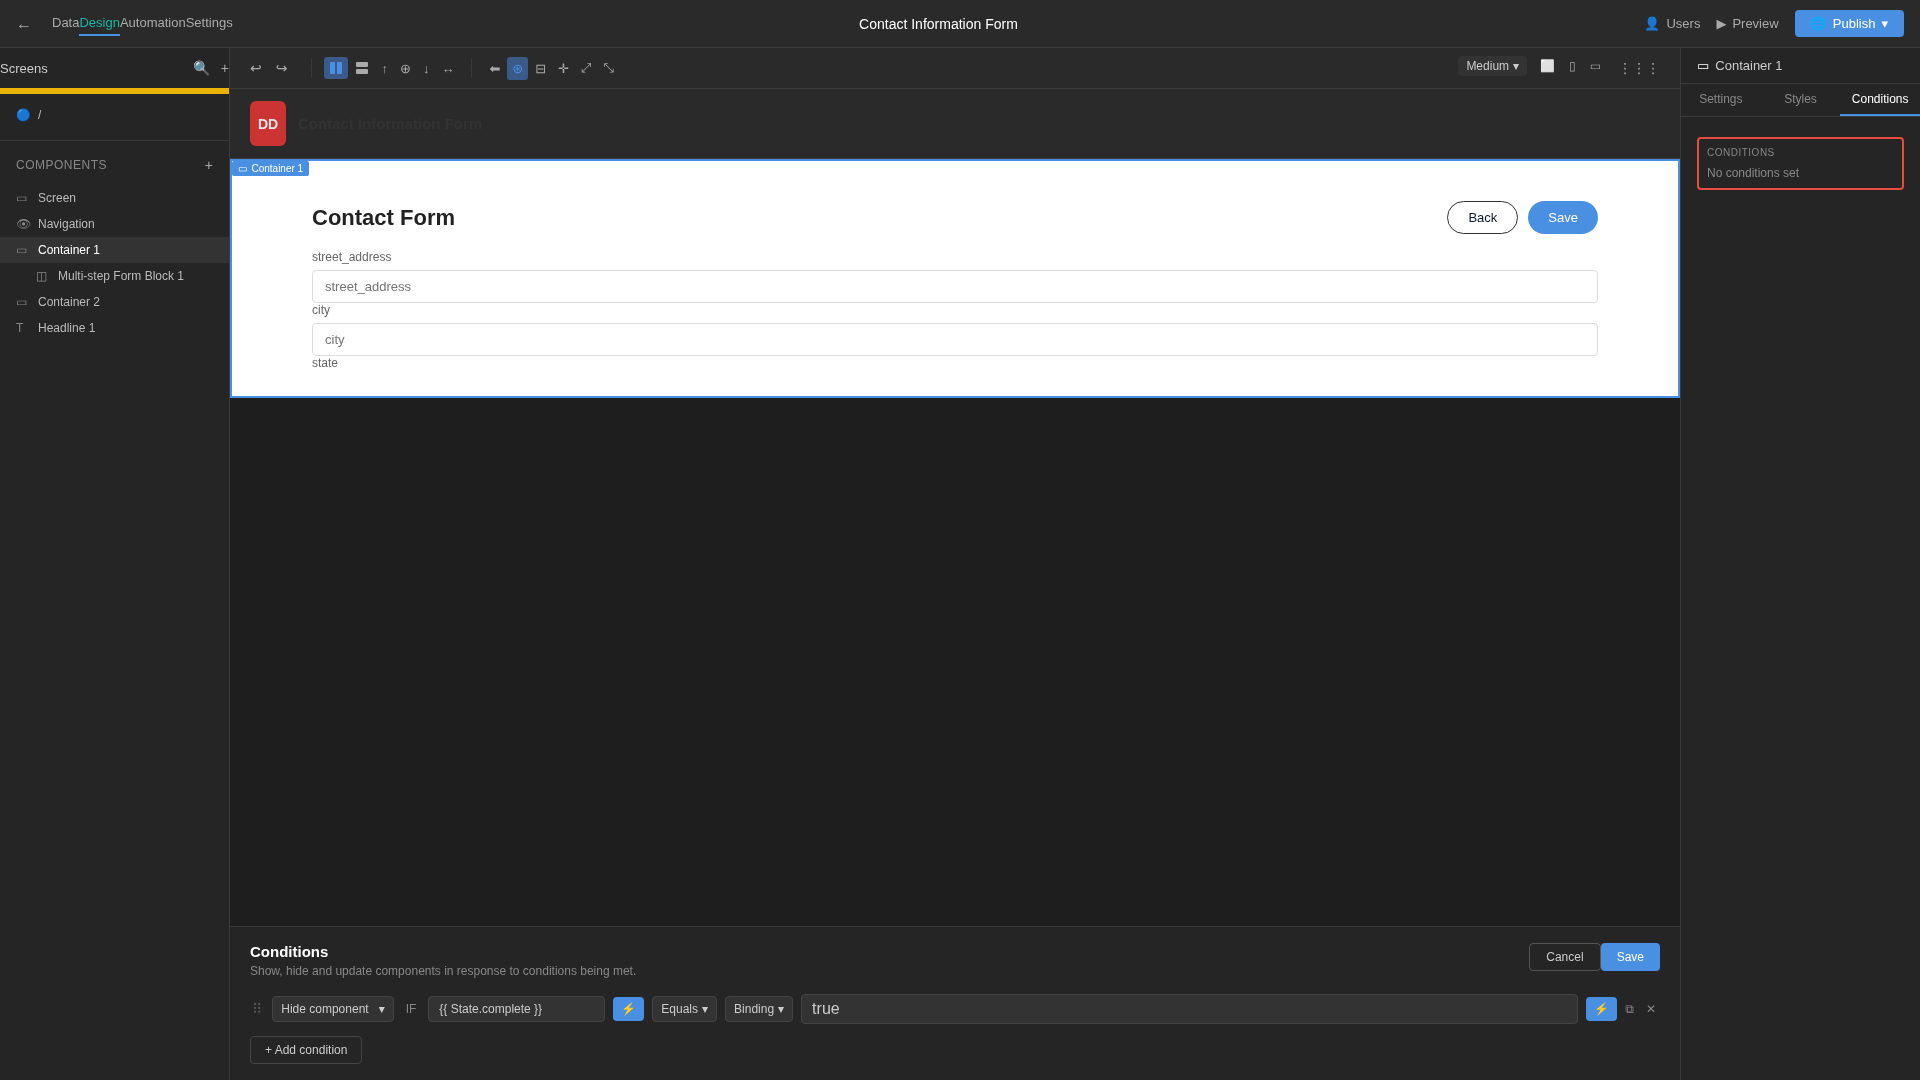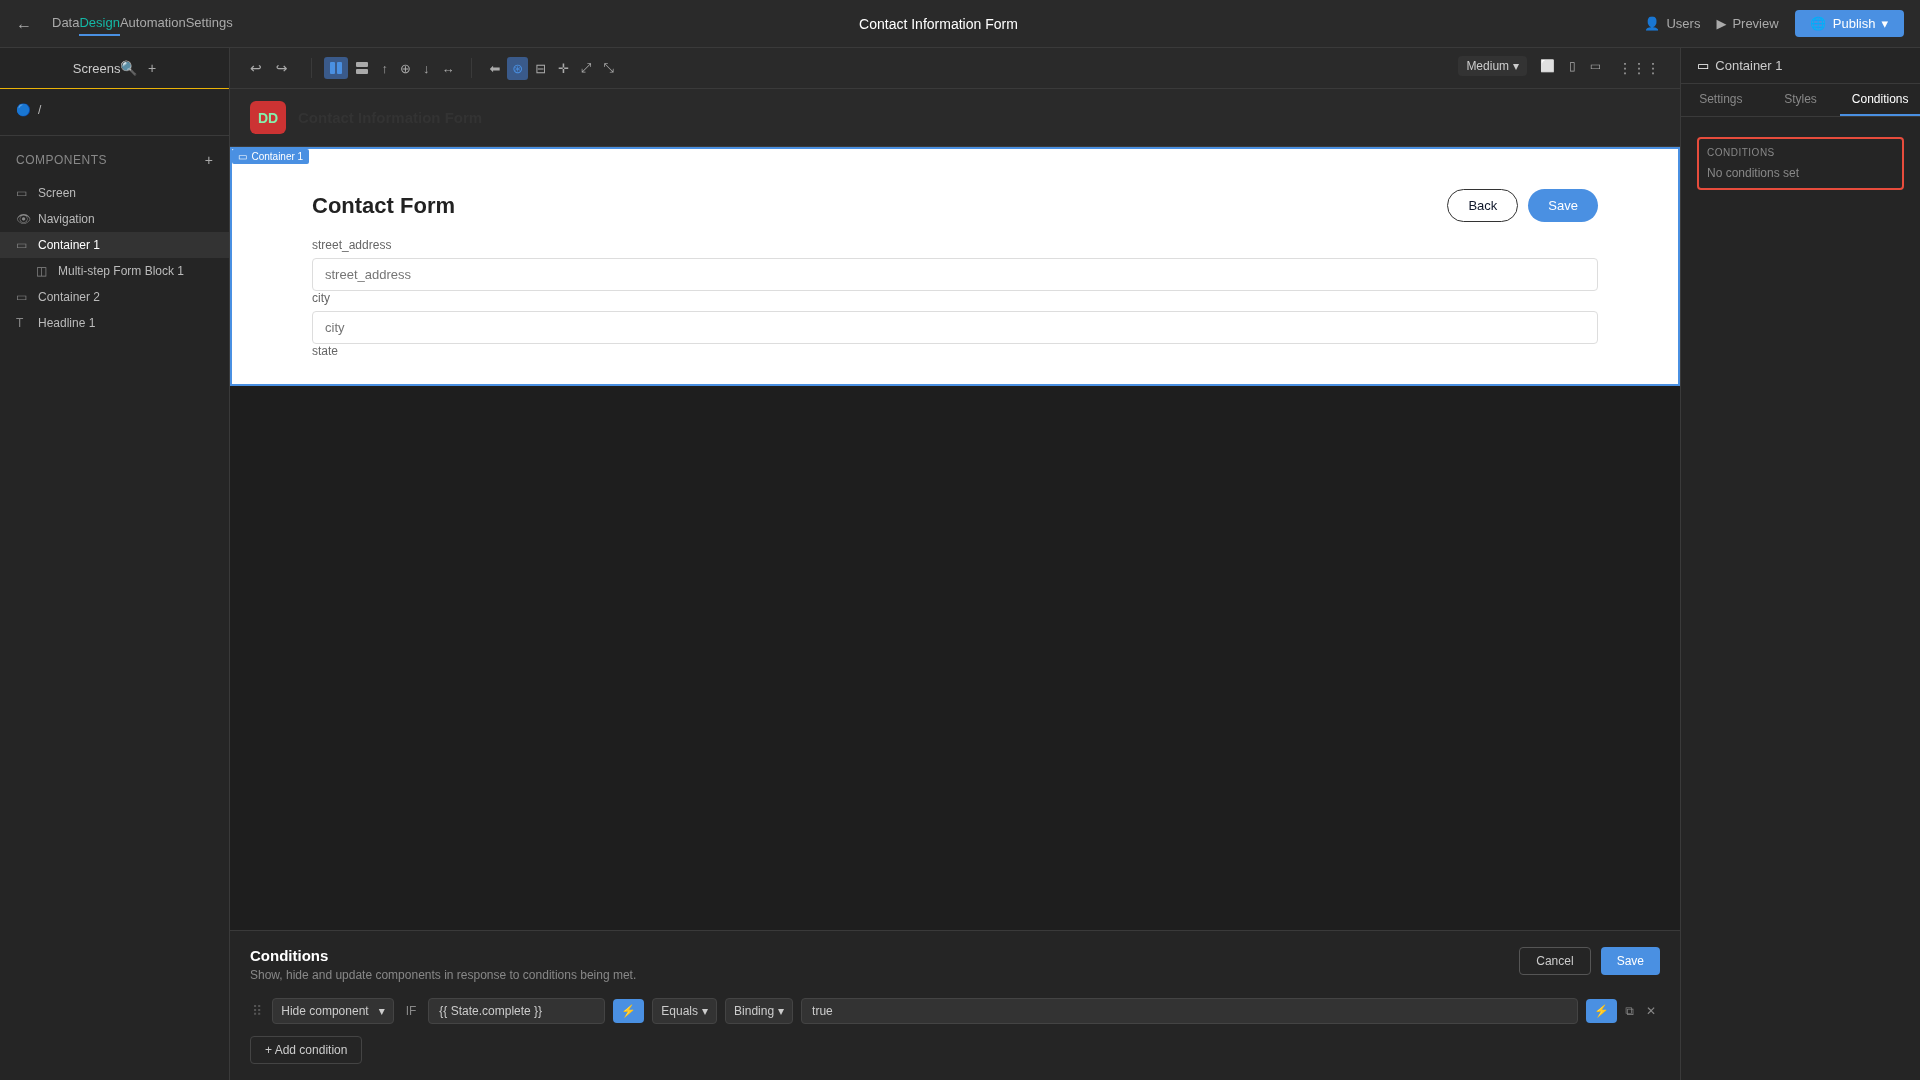--- a/index.html
+++ b/index.html
@@ -19,21 +19,21 @@
     .top-nav-center { flex: 1; text-align: center; font-size: 14px; font-weight: 500; color: #fff; }
     .top-nav-right { display: flex; align-items: center; gap: 16px; }
     .top-nav-right-item { display: flex; align-items: center; gap: 6px; color: #aaa; cursor: pointer; font-size: 13px; }
     .publish-btn { display: flex; align-items: center; gap: 6px; background: #4a90e2; color: #fff; padding: 6px 16px; border-radius: 4px; cursor: pointer; font-size: 13px; }
 
     
     .main-layout { display: flex; height: calc(1080px - 48px); }
 
     
     .left-sidebar { width: 230px; background: #252525; border-right: 1px solid #3a3a3a; display: flex; flex-direction: column; }
-    .sidebar-header { display: flex; align-items: center; justify-content: center; padding: 12px 16px; border-bottom: 1px solid #eab308; }
+    .sidebar-header { display: flex; align-items: center; justify-content: space-between; padding: 12px 0; border-bottom: 6px solid #eab308; }
     .sidebar-title { font-size: 13px; color: #ccc; }
     .sidebar-header-icons { display: flex; gap: 10px; }
     .sidebar-icon { color: #aaa; cursor: pointer; font-size: 14px; }
     .sidebar-nav { padding: 8px 0; }
     .sidebar-item { display: flex; align-items: center; gap: 8px; padding: 6px 16px; cursor: pointer; color: #bbb; font-size: 12px; }
     .sidebar-item.active { background: #333; color: #fff; }
     .sidebar-item.child { padding-left: 36px; }
     .sidebar-item .item-icon { font-size: 12px; color: #888; width: 14px; }
     .sidebar-divider { height: 1px; background: #3a3a3a; margin: 4px 0; }
     .components-header { display: flex; align-items: center; justify-content: space-between; padding: 12px 16px 4px; }
@@ -49,21 +49,21 @@
     .toolbar-separator { width: 1px; height: 20px; background: #3a3a3a; margin: 0 4px; }
     .toolbar-right { margin-left: auto; display: flex; align-items: flex-start; gap: 8px; }
     .medium-selector { display: flex; align-items: center; gap: 4px; background: #333; border-radius: 4px; padding: 3px 8px; color: #ccc; font-size: 12px; cursor: pointer; }
     .view-icons { display: flex; gap: 4px; }
     .view-icon-btn { background: none; border: none; color: #aaa; cursor: pointer; padding: 3px 5px; border-radius: 3px; font-size: 12px; }
 
     
     .canvas-container { flex: 1; overflow: hidden; position: relative; background: #1e1e1e; }
     .canvas-inner { position: absolute; top: 0; left: 0; right: 0; bottom: 0; overflow-y: auto; }
     .canvas-header { display: flex; align-items: center; padding: 12px 20px; background: #2a2a2a; border-bottom: 1px solid #3a3a3a; }
-    .app-logo { width: 36px; height: 33px; background: #cc3333; border-radius: 6px; display: flex; align-items: center; justify-content: center; font-weight: bold; color: #86efac; font-size: 14px; margin-right: 12px; }
+    .app-logo { width: 36px; height: 45px; background: #cc3333; border-radius: 6px; display: flex; align-items: center; justify-content: center; font-weight: bold; color: #e5e5e5; font-size: 14px; margin-right: 12px; }
     .canvas-app-title { font-size: 15px; font-weight: 600; color: #333; }
 
     
     .container-label { display: inline-flex; align-items: center; gap: 4px; background: #4a90e2; color: #fff; font-size: 10px; padding: 2px 6px; border-radius: 2px; position: absolute; top: 0; left: 0; }
 
     
     .form-canvas { background: #fff; color: #333; position: relative; border: 2px solid #4a90e2; margin: 0; }
     .form-content { padding: 40px 80px 20px; }
     .form-title-row { display: flex; align-items: center; justify-content: space-between; margin-bottom: 16px; }
     .form-title { font-size: 22px; font-weight: 700; color: #222; }
@@ -73,32 +73,32 @@
     .form-step { font-size: 14px; color: #555; margin-bottom: 20px; }
     .form-field { }
     .form-field-label { font-size: 12px; color: #666; margin-bottom: 6px; }
     .form-field-input { width: 100%; border: 1px solid #ddd; border-radius: 4px; padding: 8px 12px; font-size: 13px; color: #aaa; background: #fff; }
 
     
     .conditions-panel { background: #252525; border-top: 1px solid #3a3a3a; padding: 16px 20px; }
     .conditions-panel-header { display: flex; align-items: flex-start; justify-content: space-between; margin-bottom: 16px; }
     .conditions-panel-title { font-size: 15px; font-weight: 600; color: #fff; margin-bottom: 4px; }
     .conditions-panel-subtitle { font-size: 12px; color: #888; }
-    .conditions-panel-actions { display: flex; gap: 10px; }
+    .conditions-panel-actions { display: flex; }
     .conditions-cancel-btn { background: none; border: 1px solid #555; color: #ccc; padding: 6px 16px; border-radius: 4px; cursor: pointer; font-size: 12px; }
     .conditions-save-btn { background: #4a90e2; color: #fff; border: none; padding: 6px 16px; border-radius: 4px; cursor: pointer; font-size: 12px; }
     .condition-row { display: flex; align-items: center; gap: 8px; margin-bottom: 12px; }
     .drag-handle { color: #555; cursor: grab; font-size: 14px; padding: 0 2px; }
     .condition-select { background: #333; border: 1px solid #444; color: #ccc; padding: 5px 8px; border-radius: 4px; font-size: 12px; cursor: pointer; display: flex; align-items: center; gap: 10px; }
     .condition-if-label { color: #888; font-size: 12px; padding: 0 4px; }
     .condition-binding-input { background: #333; border: 1px solid #444; color: #ccc; padding: 5px 10px; border-radius: 4px; font-size: 12px; min-width: 160px; }
     .condition-bolt-btn { background: #4a90e2; border: none; color: #fff; padding: 5px 8px; border-radius: 4px; cursor: pointer; font-size: 12px; }
     .condition-equals-select { background: #333; border: 1px solid #444; color: #ccc; padding: 5px 8px; border-radius: 4px; font-size: 12px; cursor: pointer; display: flex; align-items: center; gap: 4px; }
     .condition-binding-select { background: #333; border: 1px solid #444; color: #ccc; padding: 5px 8px; border-radius: 4px; font-size: 12px; cursor: pointer; display: flex; align-items: center; gap: 4px; }
-    .condition-value-input { background: #333; border: 1px solid #444; color: #ccc; padding: 5px 10px; border-radius: 4px; font-size: 12px; min-width: 120px; flex: 1; }
+    .condition-value-input { background: #333; border: 1px solid #444; color: #ccc; padding: 5px 10px; border-radius: 4px; font-size: 16px; min-width: 120px; flex: 1; }
     .condition-action-btns { display: flex; gap: 4px; }
     .condition-action-btn { background: none; border: none; color: #888; cursor: pointer; padding: 4px; font-size: 12px; }
     .add-condition-btn { display: flex; align-items: center; gap: 6px; background: none; border: 1px solid #444; color: #ccc; padding: 6px 14px; border-radius: 4px; cursor: pointer; font-size: 12px; }
 
     
     .right-sidebar { width: 240px; background: #252525; border-left: 1px solid #3a3a3a; display: flex; flex-direction: column; }
     .right-sidebar-header { padding: 10px 16px; border-bottom: 1px solid #3a3a3a; display: flex; align-items: center; gap: 6px; }
     .right-sidebar-title { font-size: 13px; color: #ccc; }
     .right-sidebar-tabs { display: flex; border-bottom: 1px solid #3a3a3a; }
     .right-tab { flex: 1; padding: 8px 0; text-align: center; font-size: 12px; color: #888; cursor: pointer; border-bottom: 2px solid transparent; }

